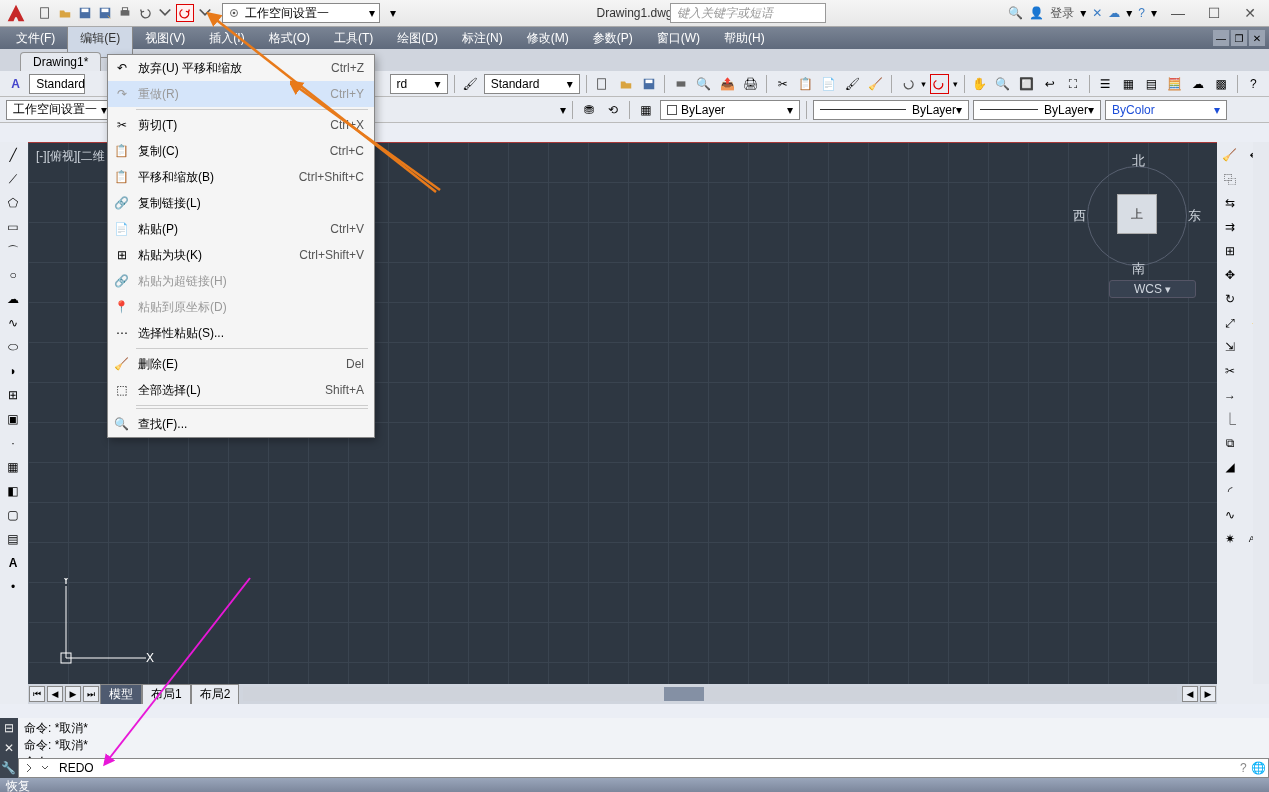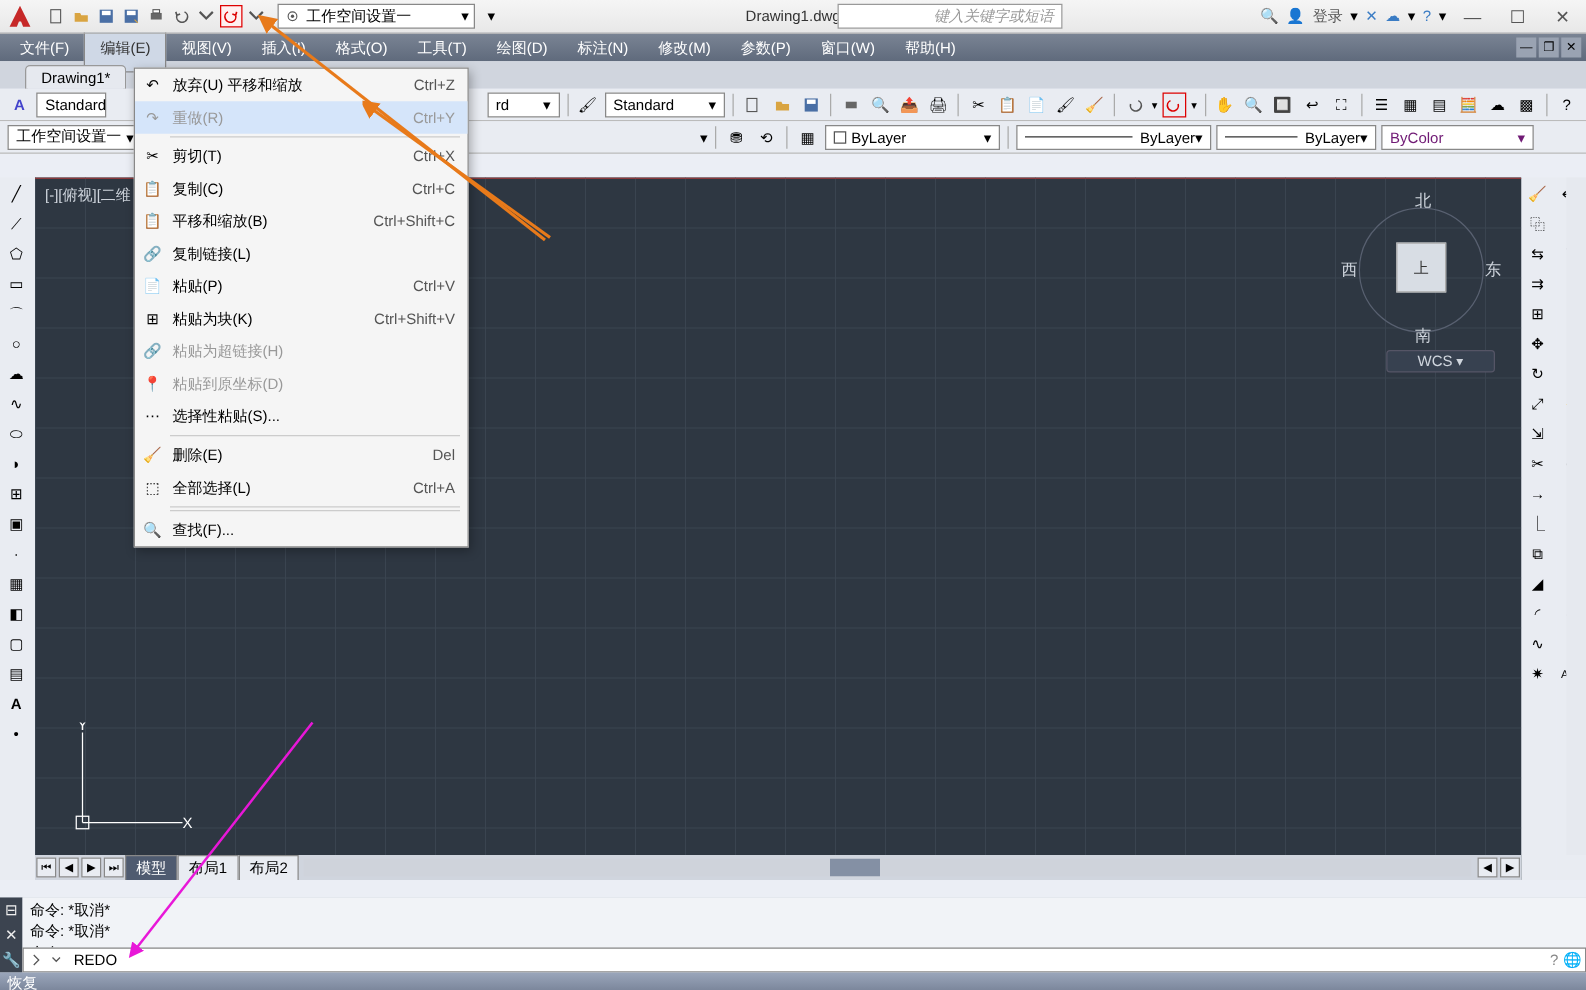--- a/index.html
+++ b/index.html
@@ -5,21 +5,21 @@
 * { margin: 0; padding: 0; box-sizing: border-box; font-family: "Microsoft YaHei", Arial, sans-serif; font-size: 12px; }
 body { width: 1269px; height: 792px; background: #ebeef5; overflow: hidden; position: relative; }
 .titlebar { height: 27px; background: linear-gradient(#f5f5f5,#e8e8e8); display: flex; align-items: center; border-bottom: 1px solid #aaa; position: relative; }
 .logo { width: 32px; height: 27px; display: flex; align-items: center; justify-content: center; }
 .logo svg { width: 20px; height: 20px; }
 .qat { display: flex; gap: 2px; padding: 0 4px; align-items: center; }
 .qat-btn { width: 18px; height: 18px; display: flex; align-items: center; justify-content: center; border: 1px solid transparent; cursor: pointer; }
 .qat-btn.highlight { border: 1px solid #d00; background: #fff0f0; }
 .ws-dropdown { display: flex; align-items: center; border: 1px solid #888; background: #fff; height: 20px; padding: 0 4px; margin: 0 4px; cursor: pointer; }
 .title-center { position: absolute; left: 50%; transform: translateX(-50%); color: #333; }
-.search-box { position: absolute; left: 670px; width: 180px; height: 20px; border: 1px solid #999; background: #fff; color: #888; padding: 0 6px; display: flex; align-items: center; justify-content: flex-end; }
+.search-box { position: absolute; left: 670px; width: 156px; height: 20px; border: 1px solid #999; background: #fff; color: #888; padding: 0 6px; display: flex; align-items: center; }
 .right-area { position: absolute; right: 4px; display: flex; align-items: center; gap: 6px; }
 .win-btn { width: 30px; height: 20px; display: flex; align-items: center; justify-content: center; cursor: pointer; color: #555; font-size: 14px; }
 .menubar { height: 22px; background: linear-gradient(#7a8494,#5f6a7c); display: flex; align-items: center; padding: 0 4px; }
 .menu-item { color: #fff; padding: 19px 12px; cursor: pointer; height: 20px; display: flex; align-items: center; }
 .menu-item.active { background: #cfd8e6; color: #333; border: 1px solid #888; }
 .mdi-controls { margin-left: auto; display: flex; gap: 2px; }
 .mdi-btn { width: 16px; height: 16px; background: #9aa3b2; display: flex; align-items: center; justify-content: center; cursor: pointer; font-size: 10px; }
 .doc-tab-row { height: 22px; display: flex; align-items: flex-end; padding-left: 20px; background: #d0d5de; }
 .doc-tab { background: #e6e9ef; border: 1px solid #999; border-bottom: none; border-radius: 4px 4px 0 0; padding: 2px 12px; cursor: pointer; }
 .ribbon-row { height: 26px; background: #e9ecf2; border-bottom: 1px solid #bbb; display: flex; align-items: center; padding: 2px 6px; gap: 4px; }
@@ -282,21 +282,21 @@
   <div class="combo" style="width:156px">
     <span style="flex:1;border-top:1px solid #333;margin-right:6px"></span>
     <span>ByLayer</span>
       <span class="arrow">▾</span>
   </div>
   <div class="combo" style="width:128px">
     <span style="flex:1;border-top:1px solid #333;margin-right:6px"></span>
     <span>ByLayer</span>
       <span class="arrow">▾</span>
   </div>
-  <div class="combo" style="width:122px;color:#701a75">
+  <div class="combo" style="width:122px;color:#1d4ed8">
     <span>ByColor</span>
       <span class="arrow">▾</span>
   </div>
 </div>
 
 <div class="workspace">
   <div class="left-tools">
     <div class="tool-btn">╱</div>
     <div class="tool-btn">⟋</div>
     <div class="tool-btn">⬠</div>
@@ -486,21 +486,21 @@
     </div>
     <div class="ctx-sep"></div>
     <div class="ctx-item">
       <span class="icon">🧹</span>
       <span>删除(E)</span>
       <span class="shortcut">Del</span>
     </div>
     <div class="ctx-item">
       <span class="icon">⬚</span>
       <span>全部选择(L)</span>
-      <span class="shortcut">Ctrl+A</span>
+      <span class="shortcut">Shift+A</span>
     </div>
     <div class="ctx-sep"></div>
     <div class="ctx-sep"></div>
     <div class="ctx-item">
       <span class="icon">🔍</span>
       <span>查找(F)...</span>
     </div>
   </div>
 
 <svg class="arrow-orange" style="top:12px;left:206px" width="250" height="190">

